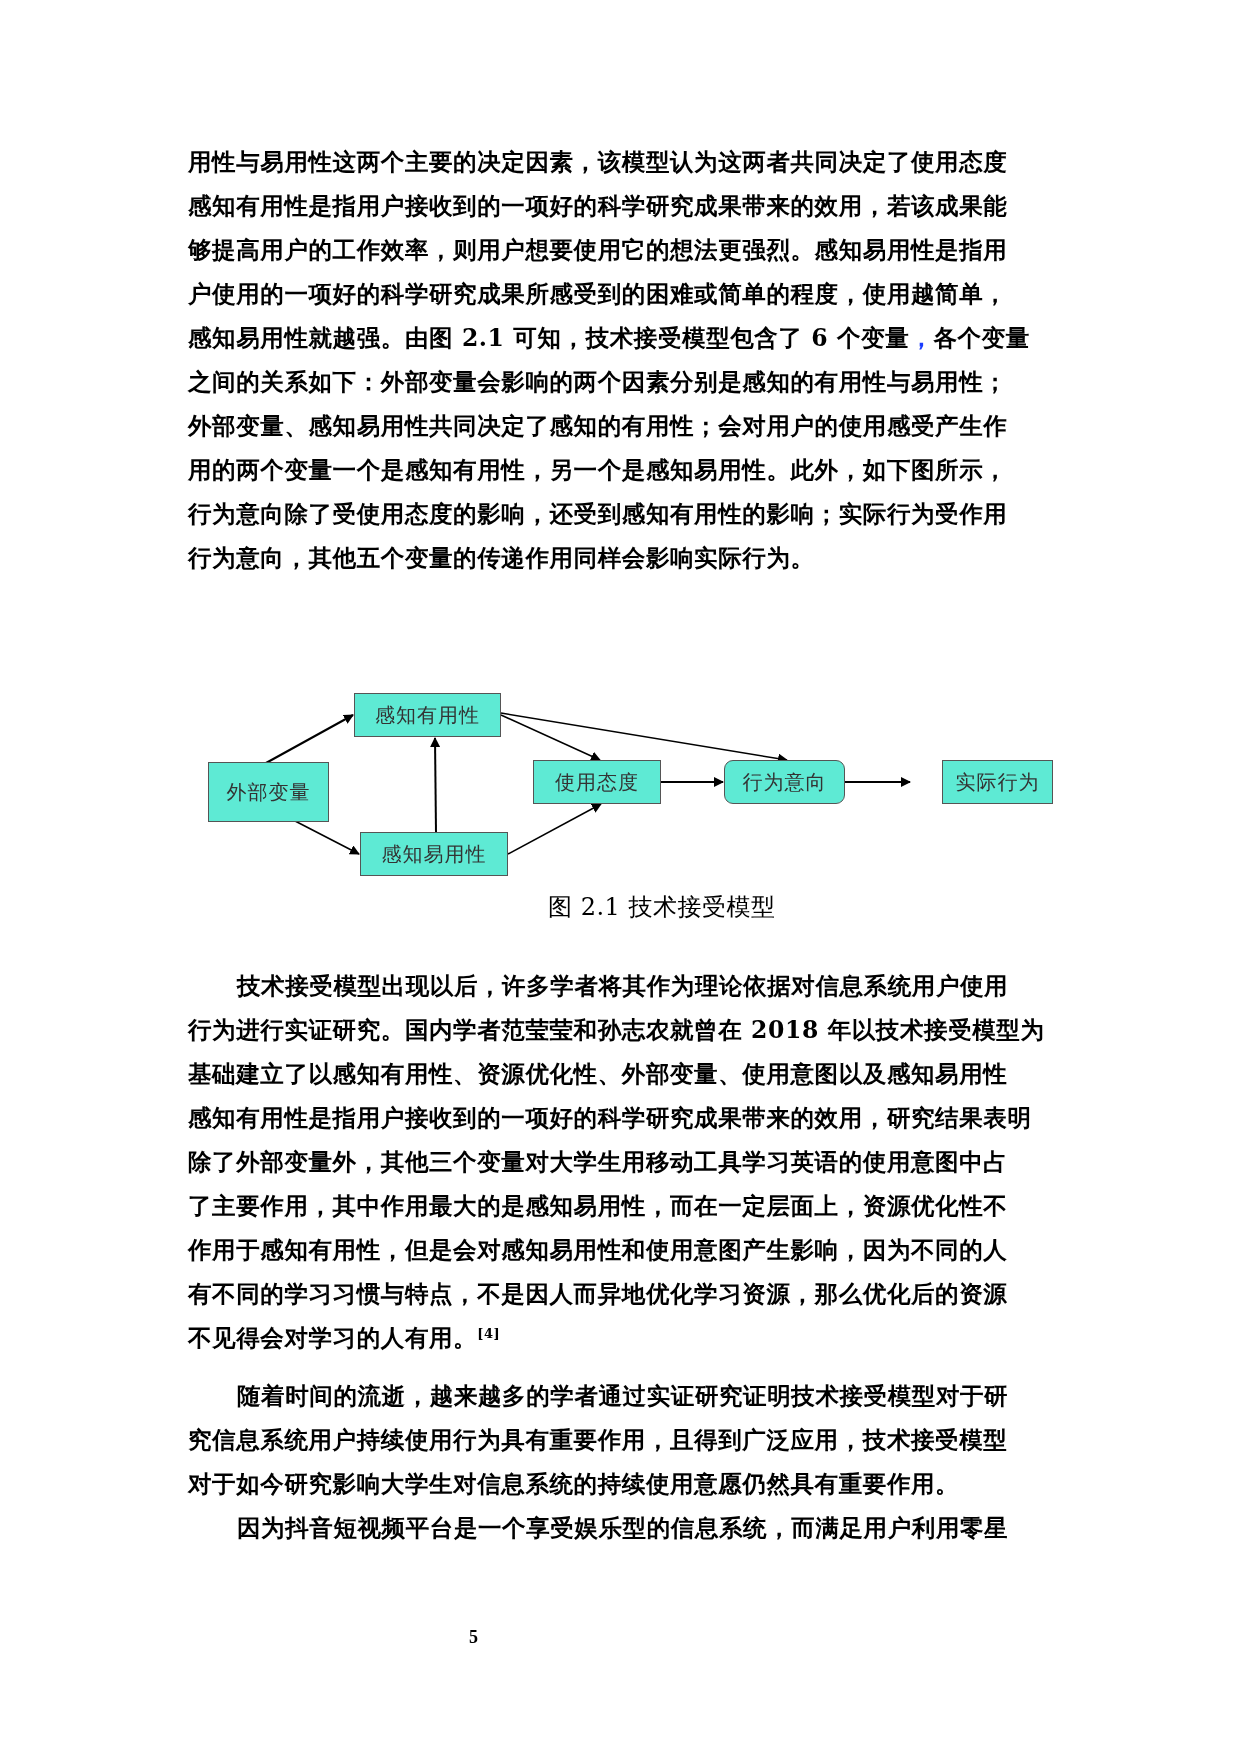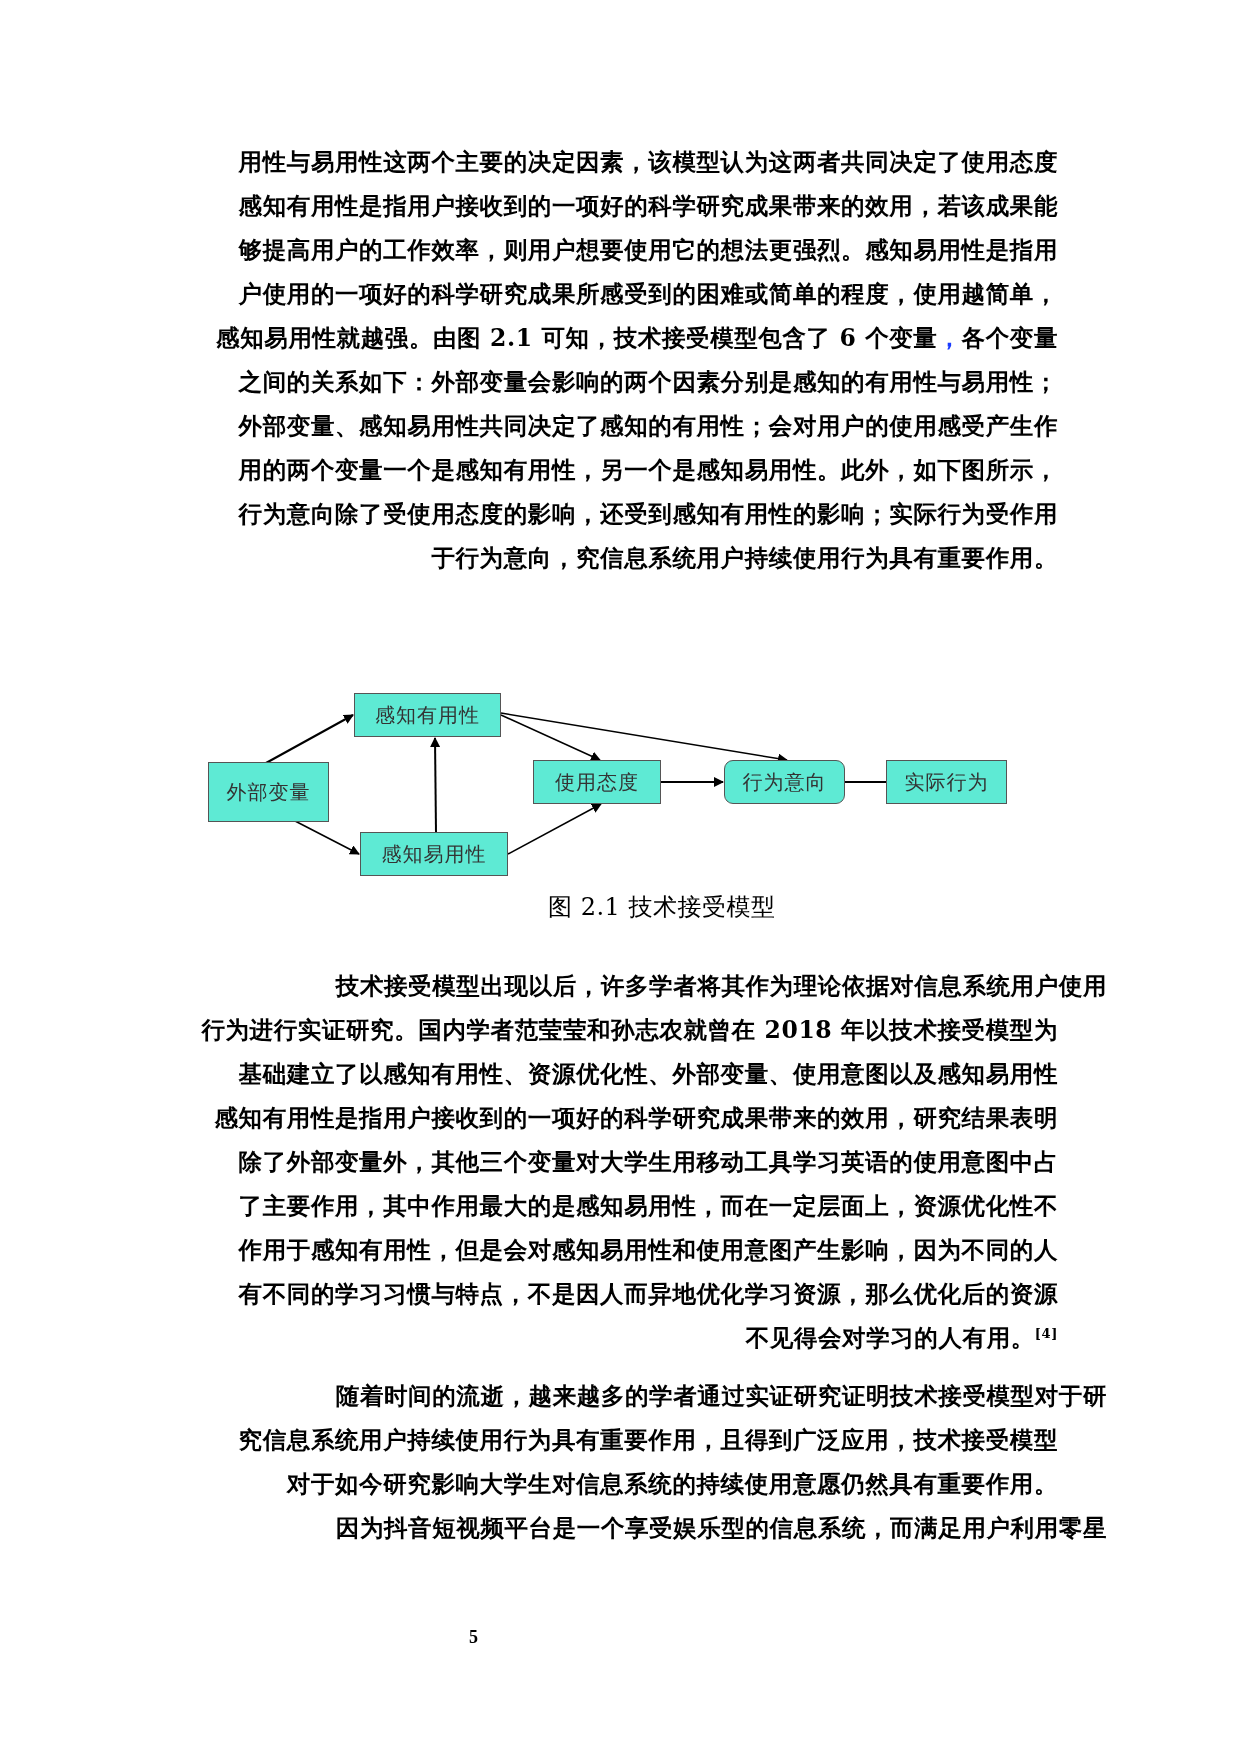--- a/index.html
+++ b/index.html
@@ -1,18 +1,18 @@
 <!DOCTYPE html>
 <html><head>
   <meta charset="utf-8">
   <style>
     html, body { margin: 0; padding: 0; background: #ffffff; }
     body { width: 1240px; height: 1754px; position: relative; overflow: hidden; font-family: "DejaVu Serif", "Liberation Serif", serif; color: #000; }
     .page { position: absolute; left: 0; top: 0; width: 1240px; height: 1754px; }
-    .line { position: absolute; left: 188px; width: 870px; font-size: 23.5px; line-height: 30px; white-space: nowrap; letter-spacing: 0.6px; font-weight: bold; text-align: right; }
+    .line { position: absolute; left: 188px; width: 870px; font-size: 23.5px; line-height: 30px; white-space: nowrap; letter-spacing: 0.6px; font-weight: bold; }
     .line.indent { left: 237px; }
     .blue { color: #1a3cff; }
     sup.ref { font-size: 13px; vertical-align: top; position: relative; top: -4px; font-weight: bold; }
     .diagram { position: absolute; left: 0; top: 0; width: 1240px; height: 1754px; pointer-events: none; }
     .box { position: absolute; border: 1.5px solid #555; background: #5eead4; font-family: "DejaVu Sans", "Liberation Sans", sans-serif; font-size: 20px; color: #333; display: flex; align-items: center; justify-content: center; box-sizing: border-box; letter-spacing: 1px; }
     .caption { position: absolute; left: 548px; top: 891px; font-size: 24px; font-weight: normal; letter-spacing: 0.5px; }
     .pagenum { position: absolute; left: 469px; top: 1627px; font-size: 18px; font-weight: bold; font-family: "Liberation Serif", serif; }
   </style>
 </head>
 <body>
@@ -24,21 +24,21 @@
     <div class="line" style="top:191px">感知有用性是指用户接收到的一项好的科学研究成果带来的效用，若该成果能</div>
     <div class="line" style="top:235px">够提高用户的工作效率，则用户想要使用它的想法更强烈。感知易用性是指用</div>
     <div class="line" style="top:279px">户使用的一项好的科学研究成果所感受到的困难或简单的程度，使用越简单，</div>
     <div class="line" style="top:323px">
       <span>感知易用性就越强。由图 2.1 可知，技术接受模型包含了 6 个变量</span><span class="blue">，</span><span>各个变量</span>
     </div>
     <div class="line" style="top:367px">之间的关系如下：外部变量会影响的两个因素分别是感知的有用性与易用性；</div>
     <div class="line" style="top:411px">外部变量、感知易用性共同决定了感知的有用性；会对用户的使用感受产生作</div>
     <div class="line" style="top:455px">用的两个变量一个是感知有用性，另一个是感知易用性。此外，如下图所示，</div>
     <div class="line" style="top:499px">行为意向除了受使用态度的影响，还受到感知有用性的影响；实际行为受作用</div>
-    <div class="line" style="top:543px">于行为意向，究信息系统用户持续使用行为具有重要作用。</div>
+    <div class="line" style="top:543px">行为意向，其他五个变量的传递作用同样会影响实际行为。</div>
   </div>
 
   <div>
     <svg class="diagram" width="1240" height="1754">
       <defs>
         <marker id="ah" markerWidth="10" markerHeight="10" refX="9" refY="5" orient="auto" markerUnits="userSpaceOnUse">
           <path d="M0,0 L10,5 L0,10 z" fill="#000"></path>
         </marker>
       </defs>
 
@@ -56,21 +56,21 @@
 
       <line x1="661" y1="782" x2="723" y2="782" stroke="#000" stroke-width="2" marker-end="url(#ah)"></line>
 
       <line x1="845" y1="782" x2="910" y2="782" stroke="#000" stroke-width="2" marker-end="url(#ah)"></line>
     </svg>
 
     <div class="box" style="left:354px; top:693px; width:147px; height:44px;">感知有用性</div>
     <div class="box" style="left:208px; top:762px; width:121px; height:60px;">外部变量</div>
     <div class="box" style="left:533px; top:760px; width:128px; height:44px;">使用态度</div>
     <div class="box" style="left:724px; top:760px; width:121px; height:44px;border-radius:9px;">行为意向</div>
-    <div class="box" style="left:886px; top:760px; width:121px; height:44px;">实际行为</div>
+    <div class="box" style="left:942px; top:760px; width:111px; height:44px;">实际行为</div>
     <div class="box" style="left:360px; top:832px; width:148px; height:44px;">感知易用性</div>
 
     <div class="caption">图 2.1  技术接受模型</div>
   </div>
 
   <div>
     <div class="line indent" style="top:971px">技术接受模型出现以后，许多学者将其作为理论依据对信息系统用户使用</div>
     <div class="line" style="top:1015px">行为进行实证研究。国内学者范莹莹和孙志农就曾在 2018 年以技术接受模型为</div>
     <div class="line" style="top:1059px">基础建立了以感知有用性、资源优化性、外部变量、使用意图以及感知易用性</div>
     <div class="line" style="top:1103px">感知有用性是指用户接收到的一项好的科学研究成果带来的效用，研究结果表明</div>

